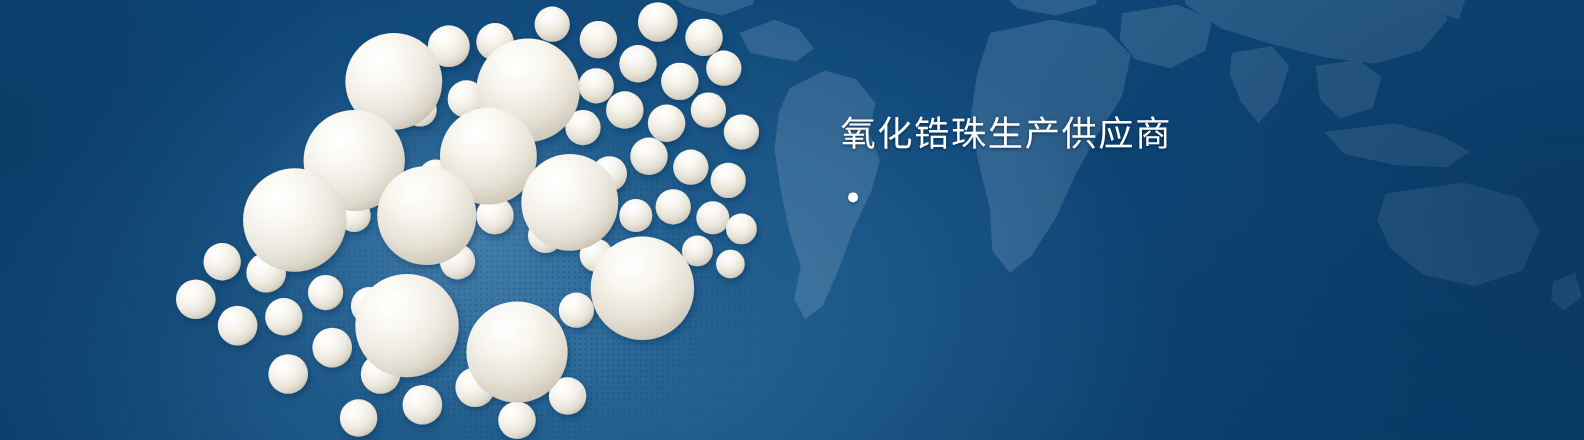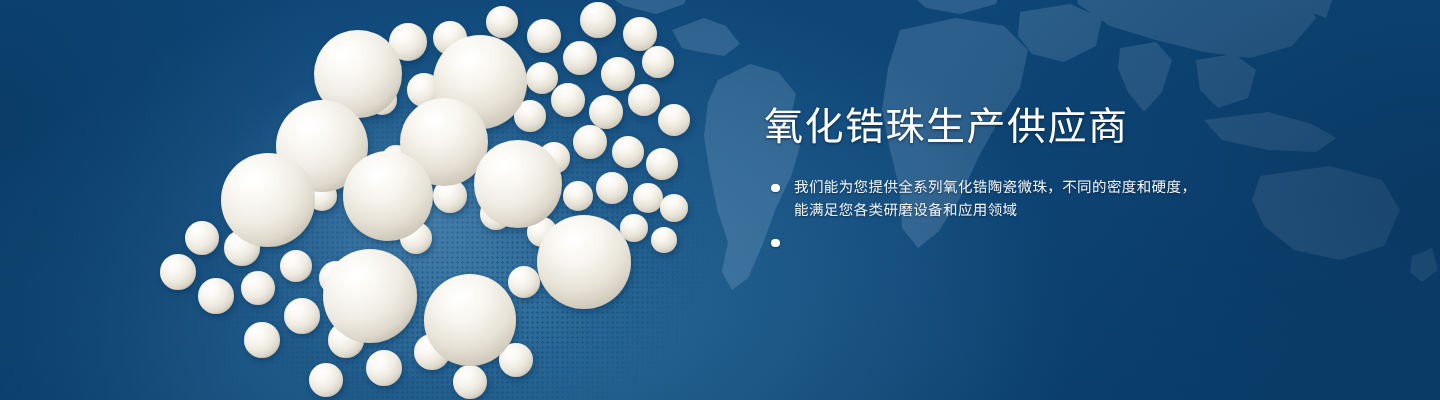--- a/index.html
+++ b/index.html
@@ -79,21 +79,21 @@
 
   
   .text-block {
     position: absolute;
     left: 764px;
     top: 104px;
     width: 470px;
   }
   .headline {
     margin: 0 0 26px 0;
-    font-size: 39px;
+    font-size: 32px;
     line-height: 1.18;
     font-weight: 400;
     color: #ffffff;
     letter-spacing: 1.5px;
     text-shadow: 0 1px 3px rgba(0,18,40,0.65);
     white-space: nowrap;
   }
   .bullets { margin: 0; padding: 0; list-style: none; }
   .bullet {
     position: relative;
@@ -286,25 +286,20 @@
       </g>
     </svg>
   </div>
 
   <div class="text-block">
 
     <h1 class="headline">氧化锆珠生产供应商</h1>
 
     <ul class="bullets">
 
-      <li class="bullet">
-        <span class="dot"></span>
-        <span>我们能为您提供全系列氧化锆陶瓷微珠，不同的密度和硬度，</span>
-        <span class="bullet-line2">能满足您各类研磨设备和应用领域</span>
-      </li>
 
       <li class="bullet">
         <span class="dot"></span>
       </li>
 
 
     </ul>
   </div>
 
 </div>

